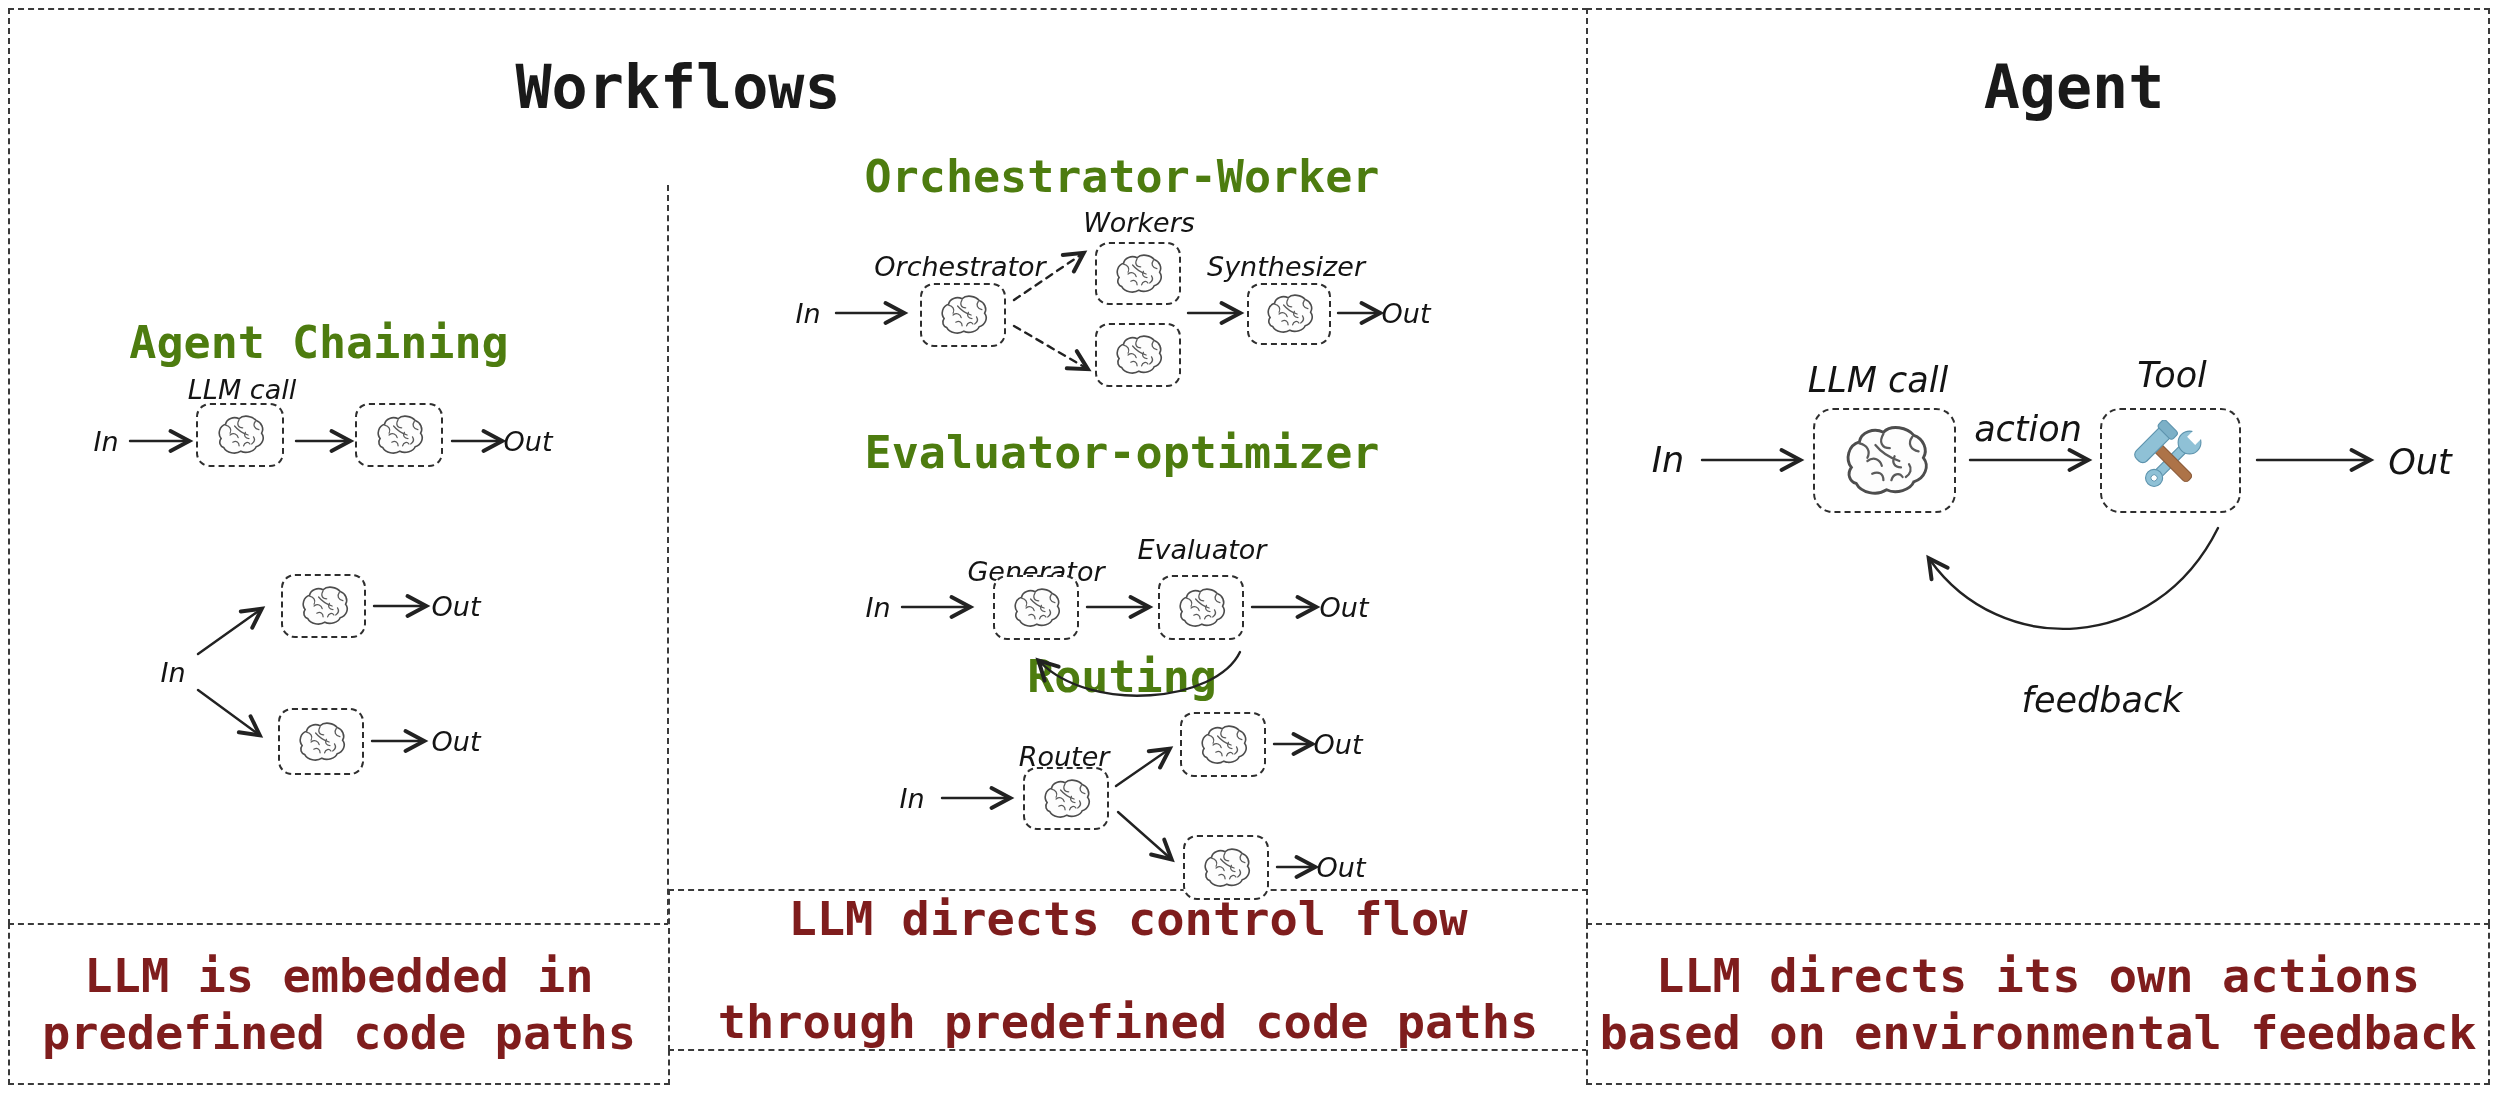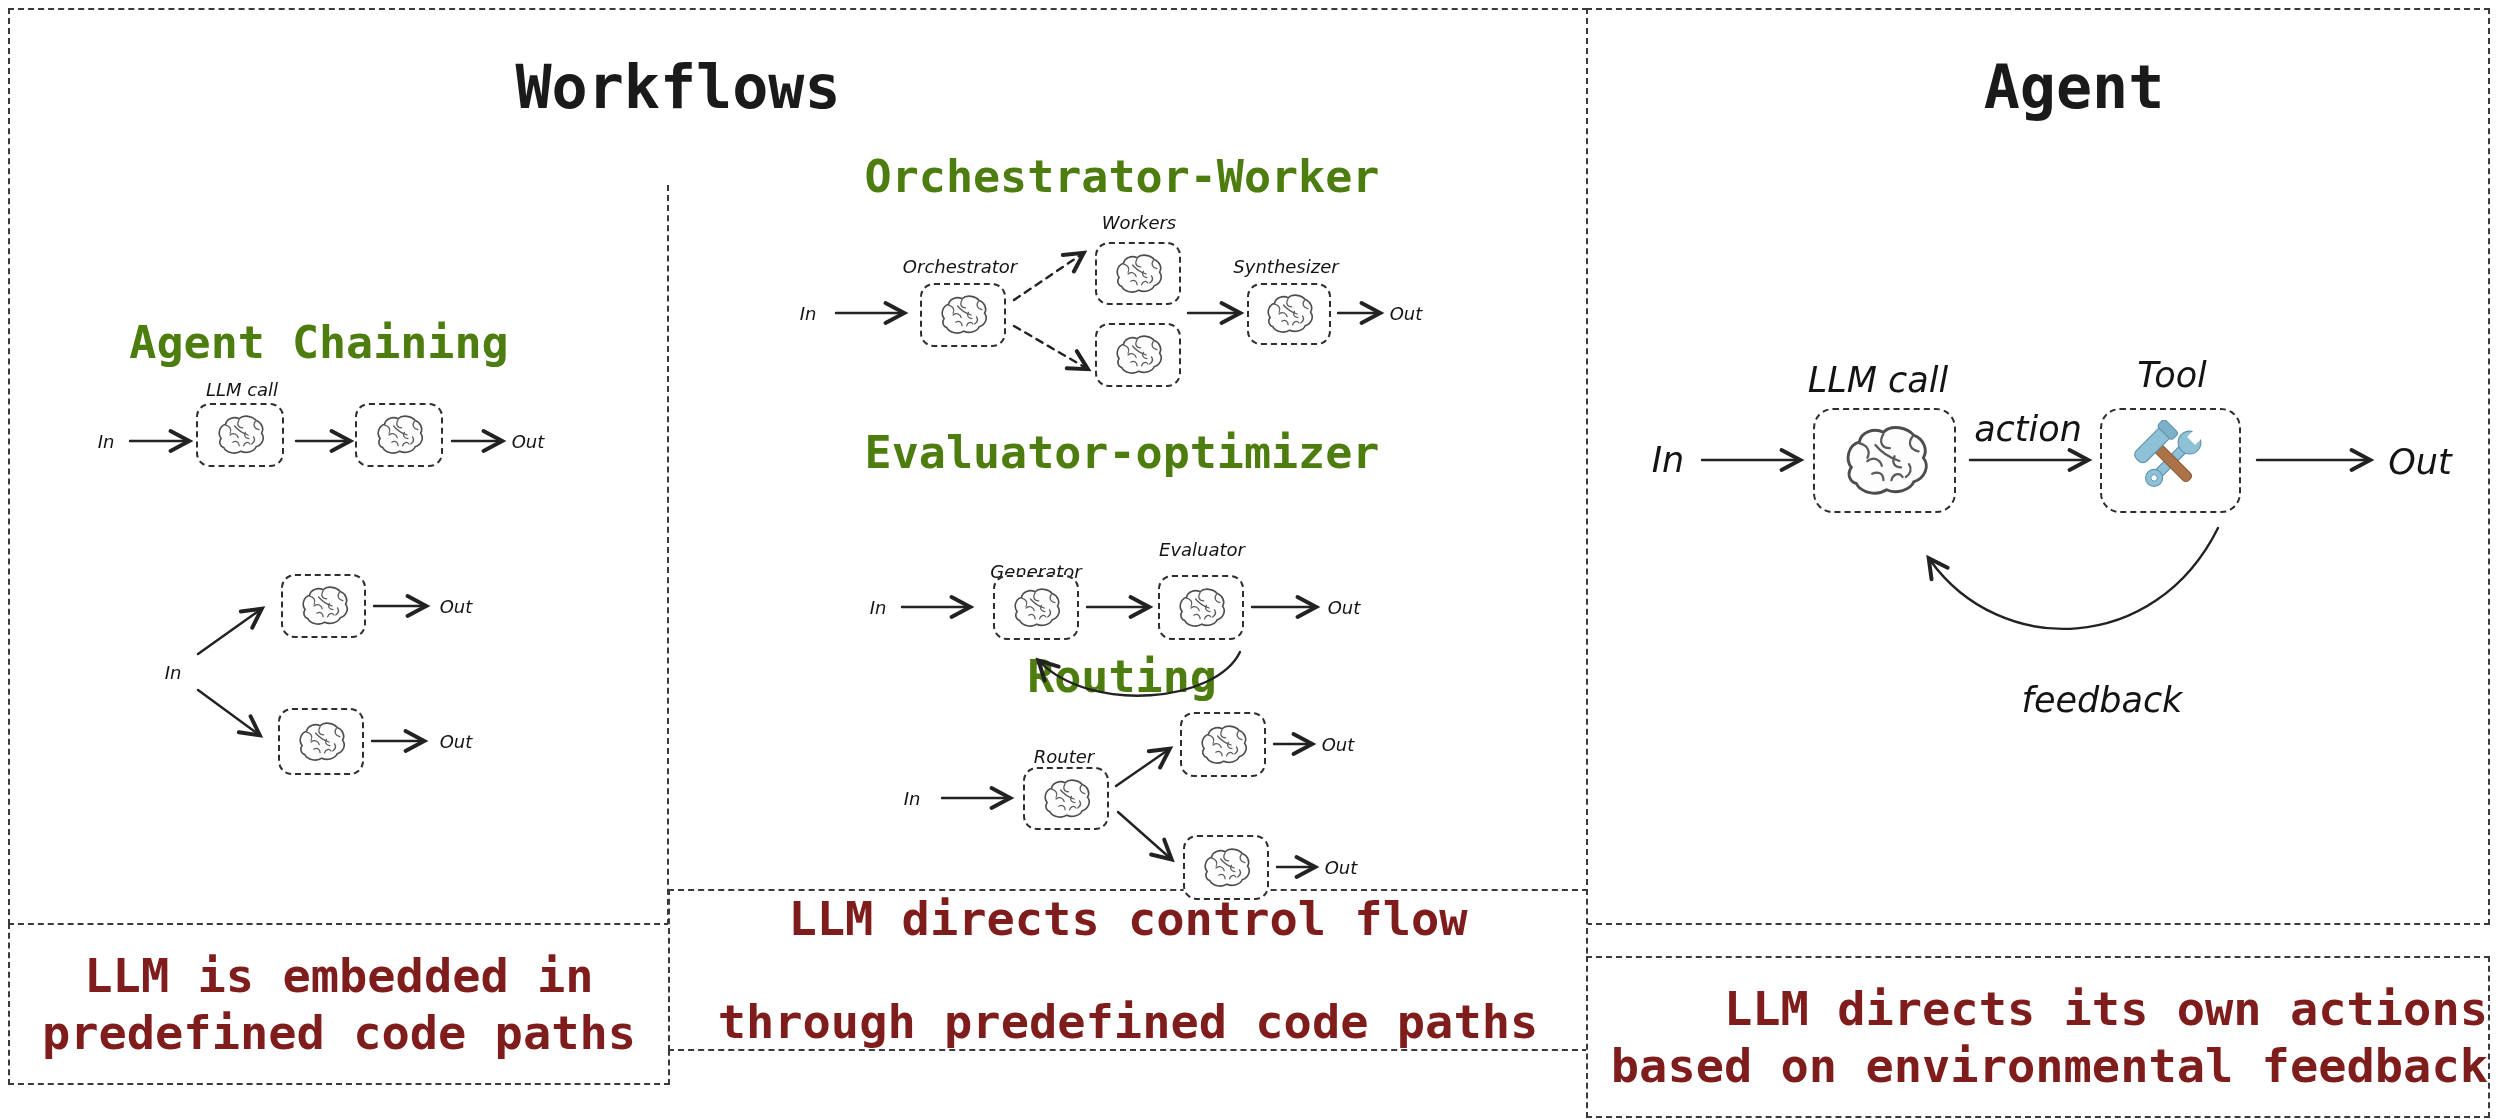--- a/index.html
+++ b/index.html
@@ -7,21 +7,21 @@
         font-family:"DejaVu Sans Mono","Liberation Mono",monospace;color:#1d1d1d;}
   .panel{position:absolute;border:2px dashed #3a3a3a;background:#fff;box-sizing:border-box;}
   .divider{position:absolute;width:0;border-left:2px dashed #3a3a3a;}
   .caption-cell{position:absolute;border:2px dashed #3a3a3a;box-sizing:border-box;background:#fff;
         display:flex;flex-direction:column;align-items:center;justify-content:center;}
   .caption-line{font-weight:bold;font-size:47px;line-height:57px;color:#7f1d1d;white-space:pre;}
   .title{position:absolute;transform:translateX(-50%);font-weight:bold;font-size:60px;color:#1a1a1a;white-space:nowrap;}
   .heading{position:absolute;transform:translateX(-50%);font-weight:bold;font-size:45px;color:#4d7c0f;white-space:nowrap;}
   .hand{position:absolute;transform:translate(-50%,-50%);font-family:"DejaVu Sans","Liberation Sans",sans-serif;
         font-style:italic;color:#141414;white-space:nowrap;}
-  .hand.sm{font-size:18px;}
+  .hand.sm{font-size:27px;}
   .hand.lg{font-size:35px;}
   .llm-box{position:absolute;border:2.5px dashed #2e2e2e;border-radius:14px;background:#fff;
         display:flex;align-items:center;justify-content:center;box-sizing:border-box;}
   .overlay{position:absolute;left:0;top:0;pointer-events:none;}
   svg{display:block;}
 </style>
 </head>
 <body>
 
 <div class="page">
@@ -64,21 +64,21 @@
   <div class="divider" style="left:667px;top:185px;height:740px;"></div>
 
   <div class="caption-cell" style="left:8px;top:923px;width:662px;height:162px;">
     <div class="caption-line">LLM is embedded in</div>
     <div class="caption-line">predefined code paths</div>
   </div>
   <div class="caption-cell" style="left:668px;top:889px;width:920px;height:162px;gap:46px;">
     <div class="caption-line">LLM directs control flow</div>
     <div class="caption-line">through predefined code paths</div>
   </div>
-  <div class="caption-cell" style="left:1586px;top:956px;width:904px;height:162px;align-items:flex-end;">
+  <div class="caption-cell" style="left:1586px;top:923px;width:904px;height:162px;">
     <div class="caption-line">LLM directs its own actions</div>
     <div class="caption-line">based on environmental feedback</div>
   </div>
 
   <div class="title" style="left:678px;top:52px;">Workflows</div>
   <div class="title" style="left:2074px;top:52px;">Agent</div>
 
   <div class="heading" style="left:319px;top:316px;">Agent Chaining</div>
   <div class="heading" style="left:1122px;top:150px;">Orchestrator-Worker</div>
   <div class="heading" style="left:1122px;top:426px;">Evaluator-optimizer</div>

